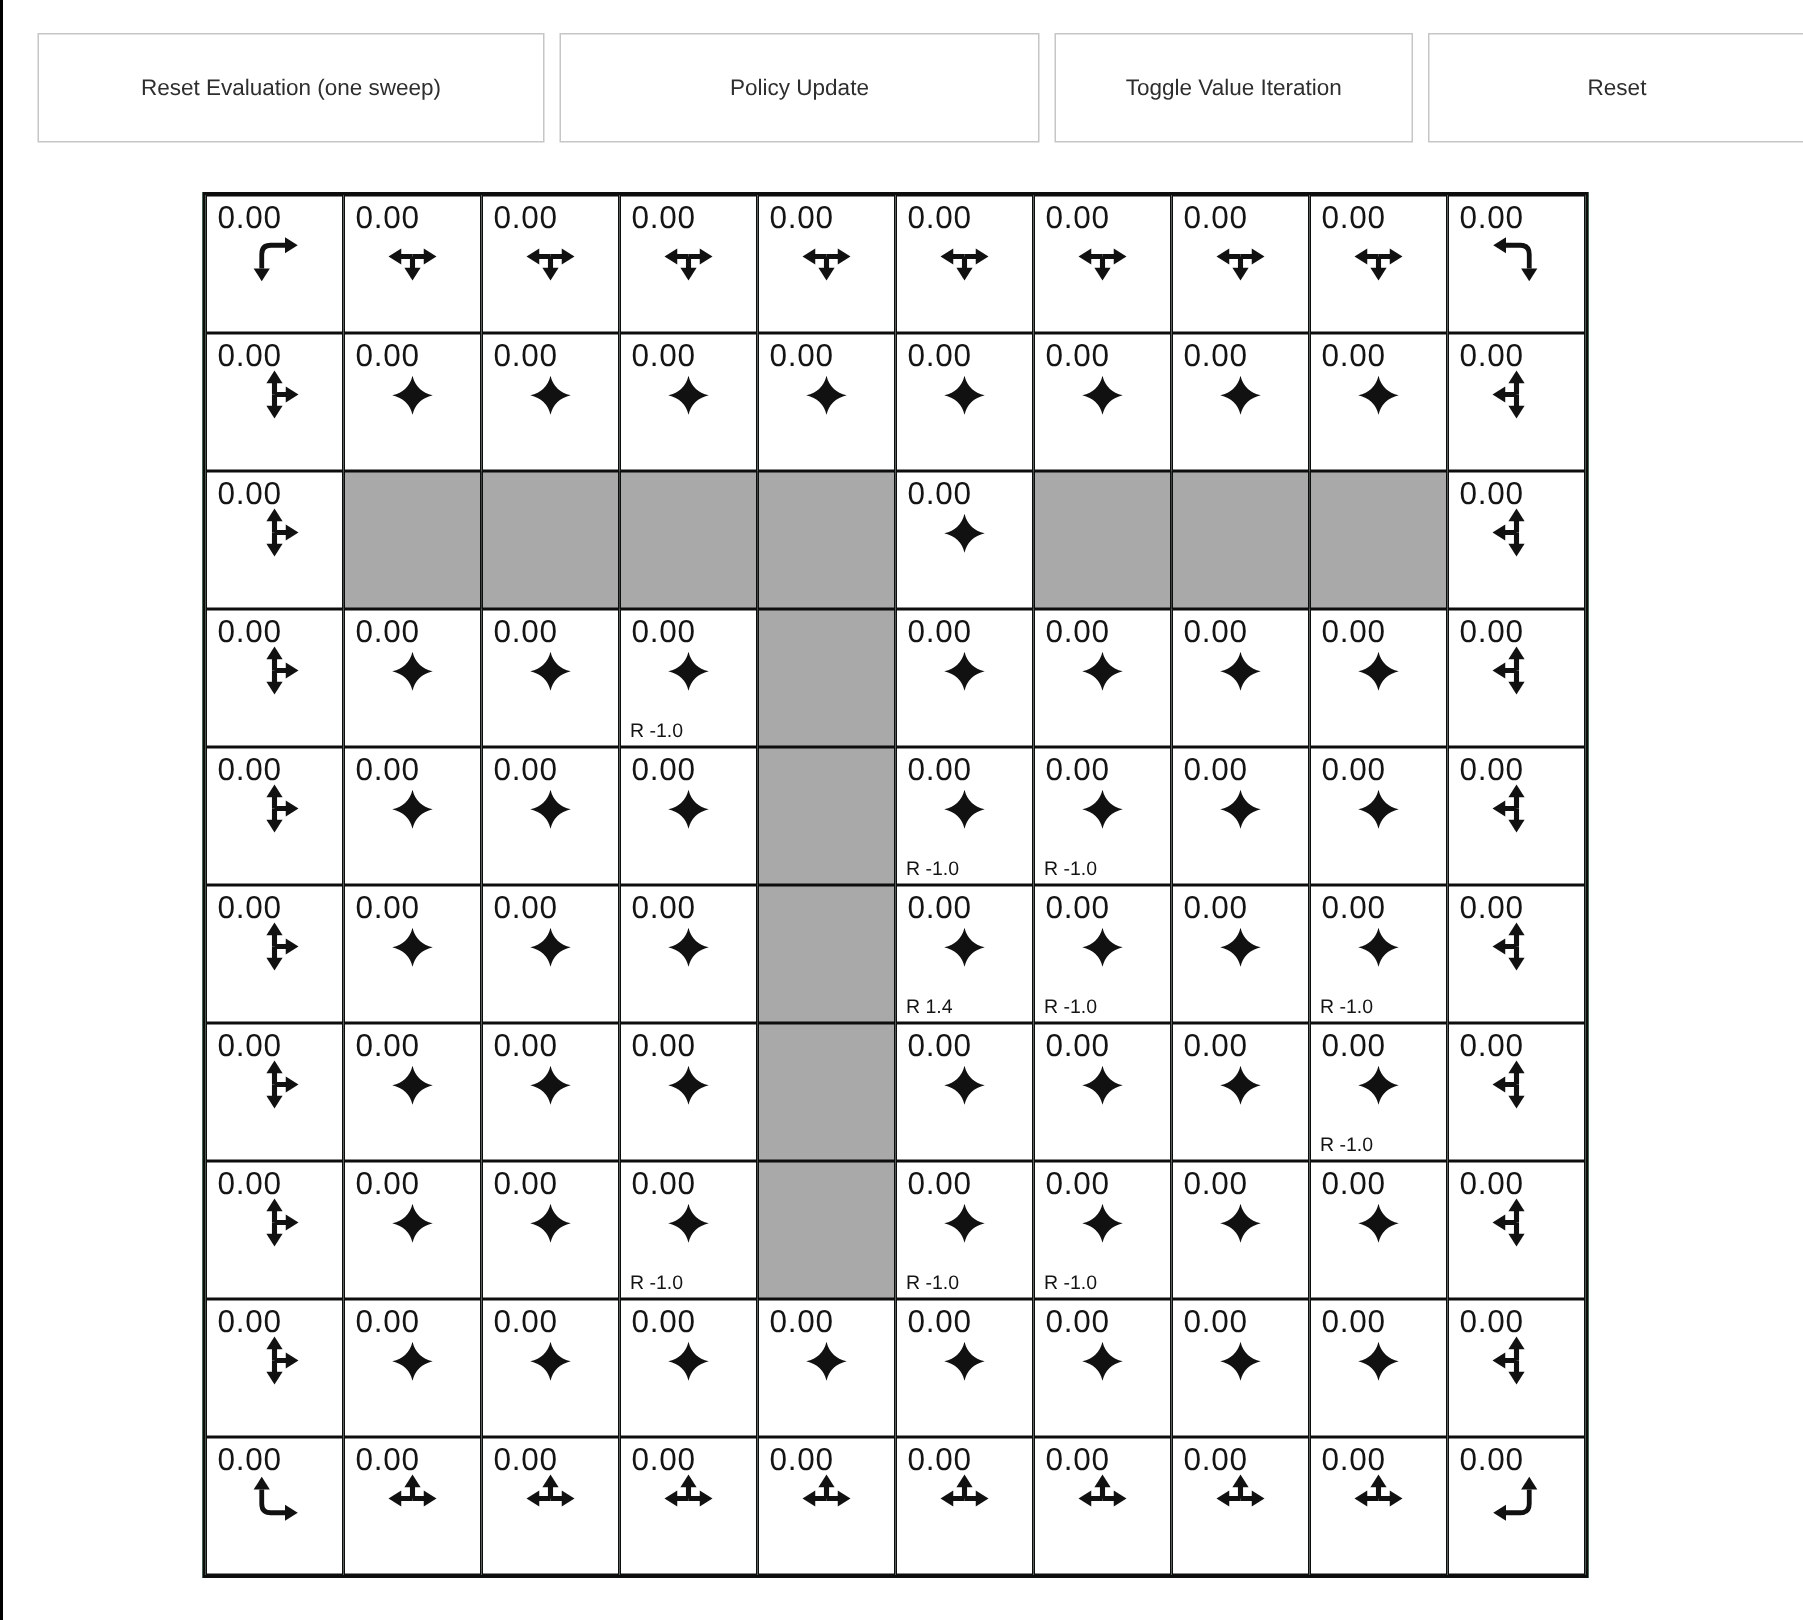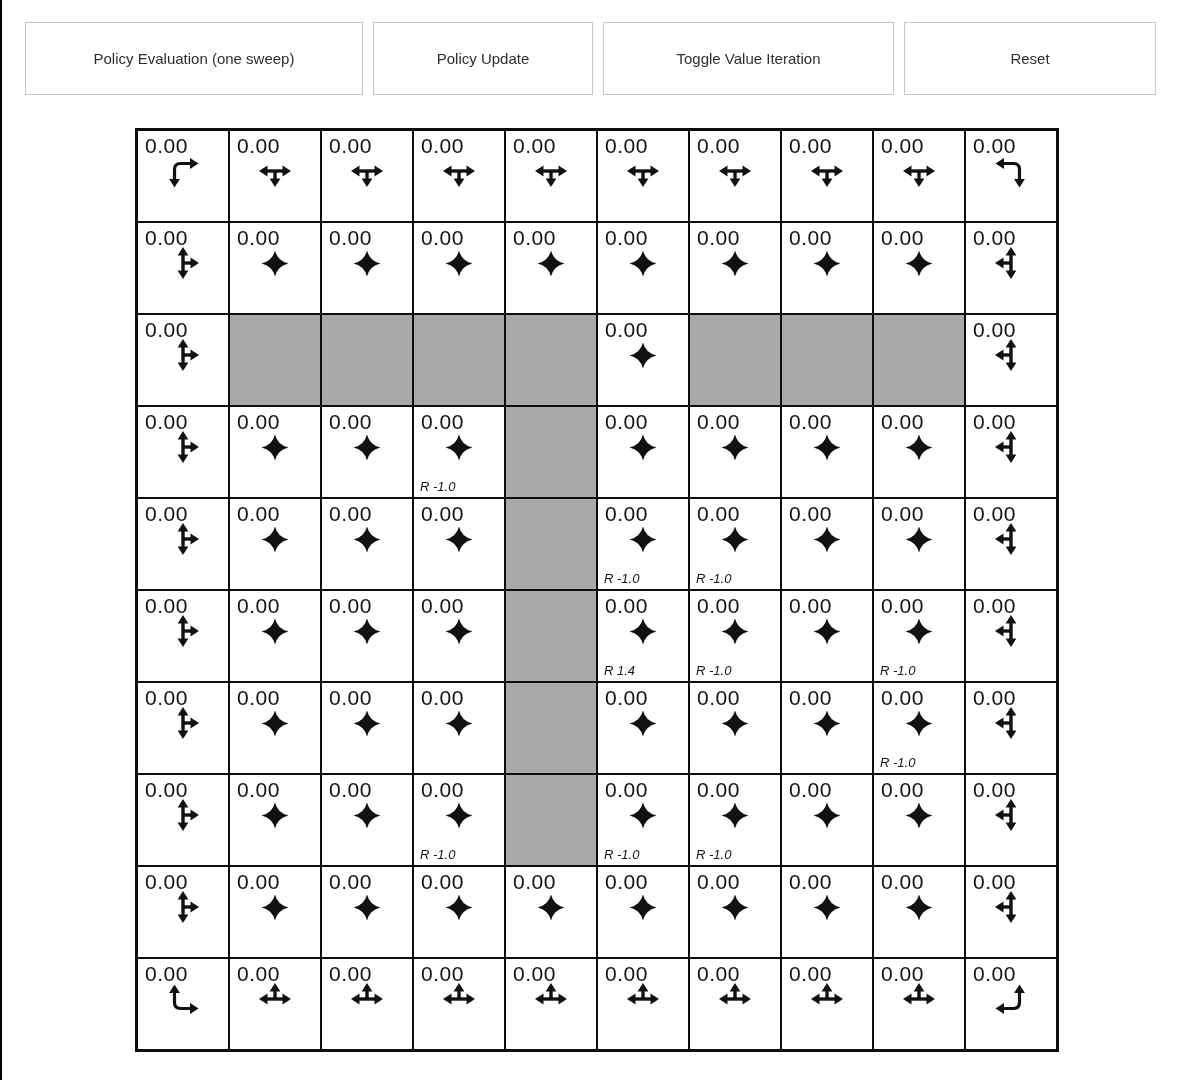--- a/index.html
+++ b/index.html
@@ -18,22 +18,22 @@
   }
   .btn{
     height:73px;background:#fff;
     border:1px solid var(--btn-border,#c6c6c6);
     color:var(--btn-text,#2e2e2e);
     font-size:15px;font-family:inherit;
     display:flex;align-items:center;justify-content:center;
     box-sizing:border-box;cursor:pointer;padding:0 10px;
   }
   .btn.b0{width:338px;}
-  .btn.b1{width:220px;}
-  .btn.b2{width:291px;}
+  .btn.b1{width:320px;}
+  .btn.b2{width:239px;}
   .btn.b3{width:252px;}
   #grid{
     position:absolute;left:135px;top:128px;
     display:grid;
     grid-template-columns:repeat(10,92px);
     grid-auto-rows:92px;
     border:2px solid var(--line,#0d0d0d);
     background:#15803d;
   }
   .cell{
@@ -46,30 +46,30 @@
     position:absolute;top:3px;left:7px;
     font-size:21px;color:var(--text,#141414);
     letter-spacing:0.5px;
   }
   .glyph{
     position:absolute;top:21px;left:50%;
     transform:translateX(-50%);
   }
   .reward{
     position:absolute;bottom:3px;left:6px;
-    font-size:13px;color:var(--text,#141414);font-style:italic;
+    font-size:13px;color:var(--text,#141414);
   }
 </style>
 </head>
 <body>
 
 <div class="window-edge"></div>
 
 <div class="toolbar">
-  <button class="btn b0">Policy Evaluation (one sweep)</button>
+  <button class="btn b0">Reset Evaluation (one sweep)</button>
   <button class="btn b1">Policy Update</button>
   <button class="btn b2">Toggle Value Iteration</button>
   <button class="btn b3">Reset</button>
 </div>
 
 <div id="grid">
     <div class="cell">
       <div class="val">0.00</div>
       <svg class="glyph" width="40" height="40" viewBox="0 0 40 40">
         <path d="M27 11.5 L17.5 11.5 Q11.5 11.5 11.5 17.5 L11.5 27" fill="none" stroke="#111111" stroke-width="3.2"></path>

